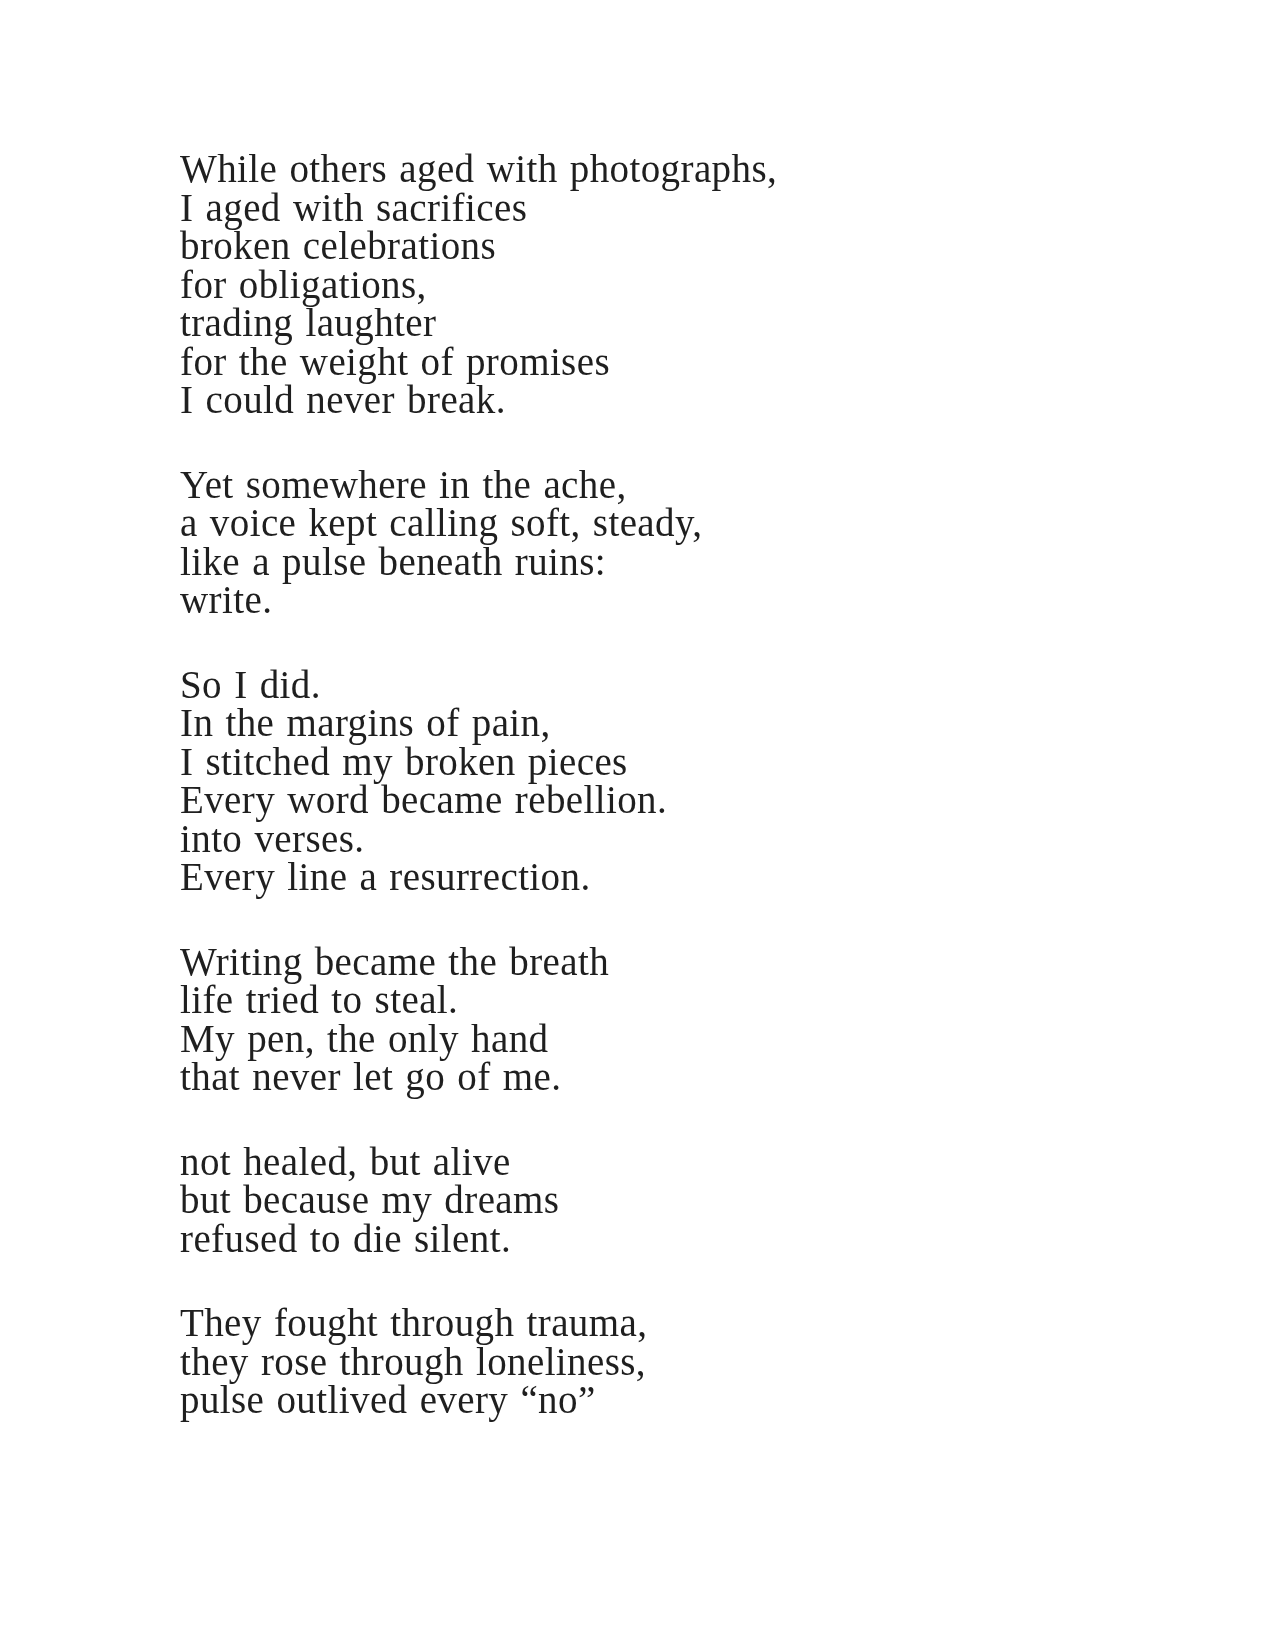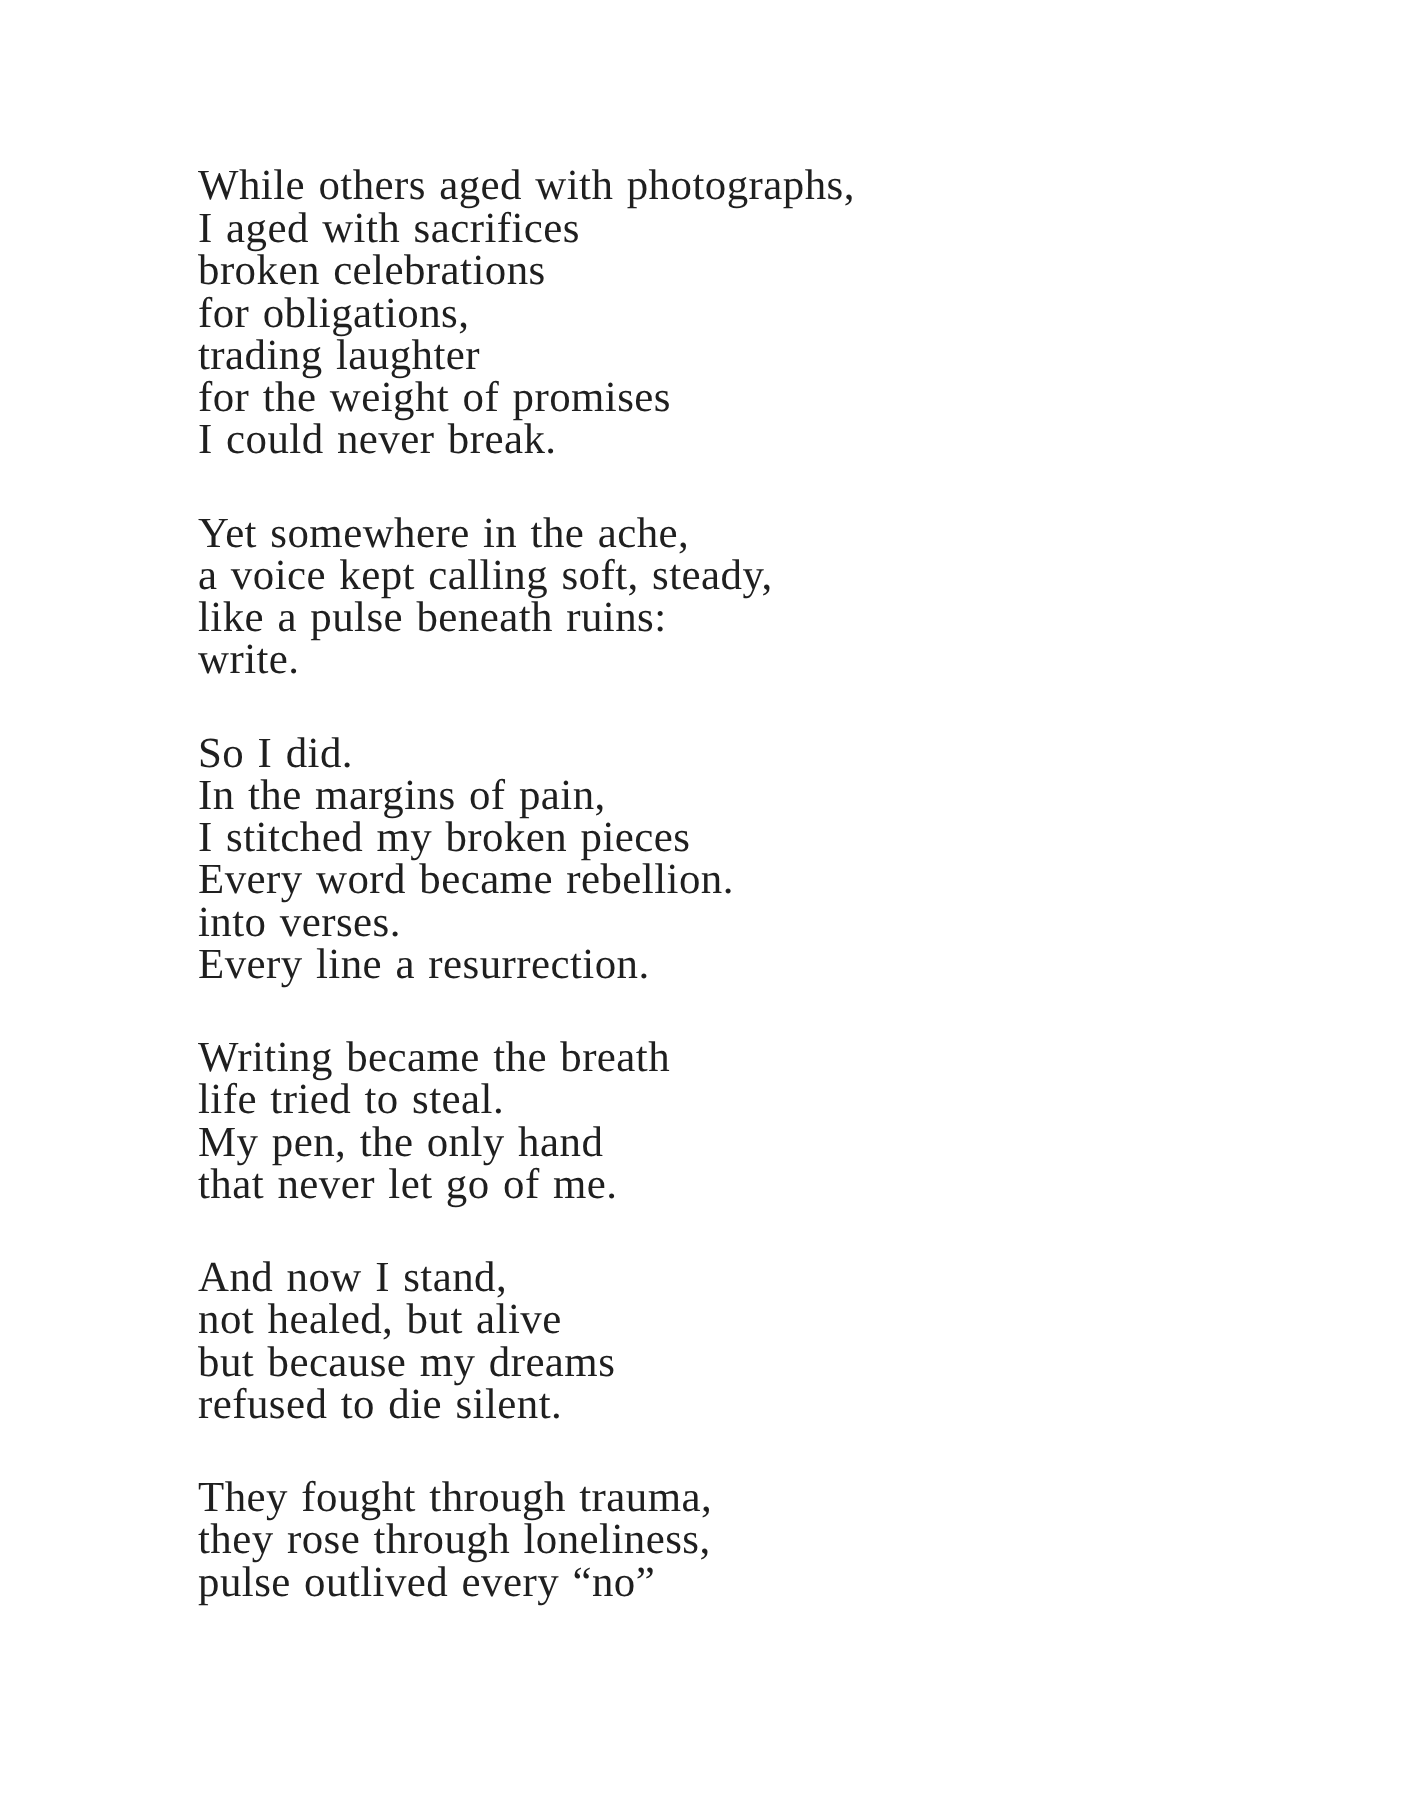--- a/index.html
+++ b/index.html
@@ -73,21 +73,20 @@
     </div>
 
     <div class="stanza">
       <div class="line">Writing became the breath</div>
       <div class="line">life tried to steal.</div>
       <div class="line">My pen, the only hand</div>
       <div class="line">that never let go of me.</div>
     </div>
 
     <div class="stanza">
-      <div class="line">And now I stand,</div>
       <div class="line">not healed, but alive</div>
       <div class="line">but because my dreams</div>
       <div class="line">refused to die silent.</div>
     </div>
 
     <div class="stanza">
       <div class="line">They fought through trauma,</div>
       <div class="line">they rose through loneliness,</div>
       <div class="line">pulse outlived every “no”</div>
     </div>

